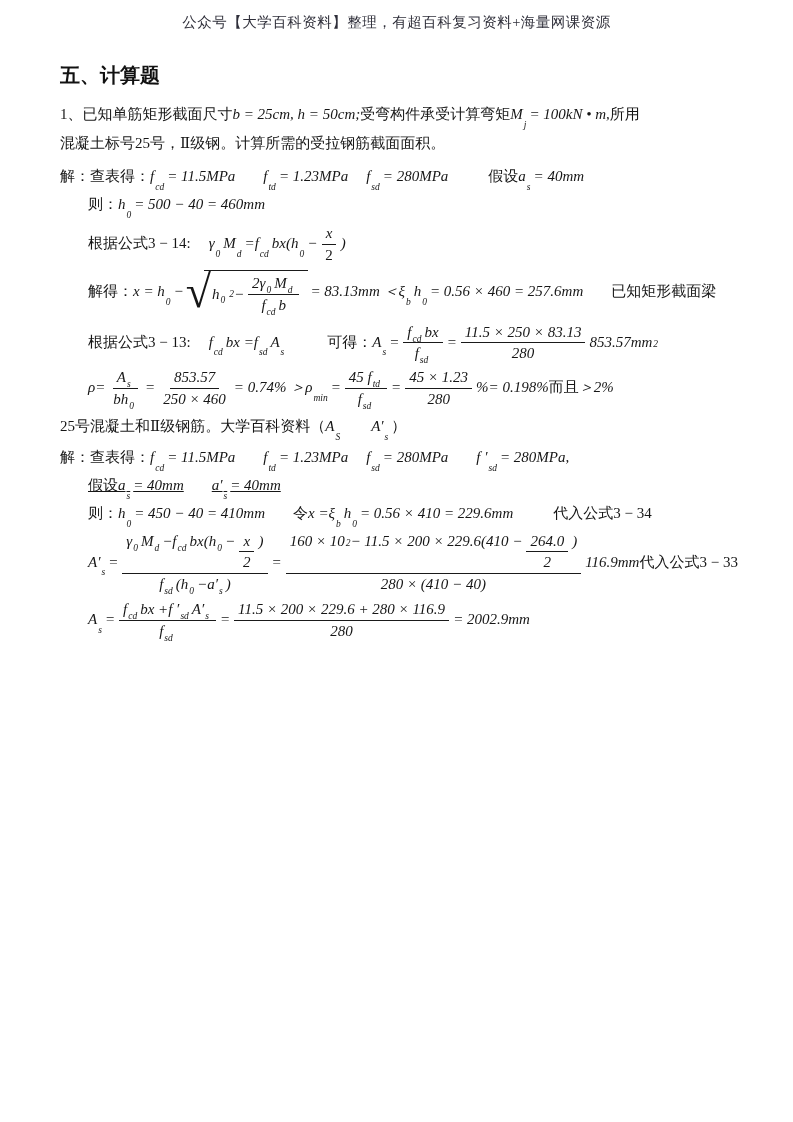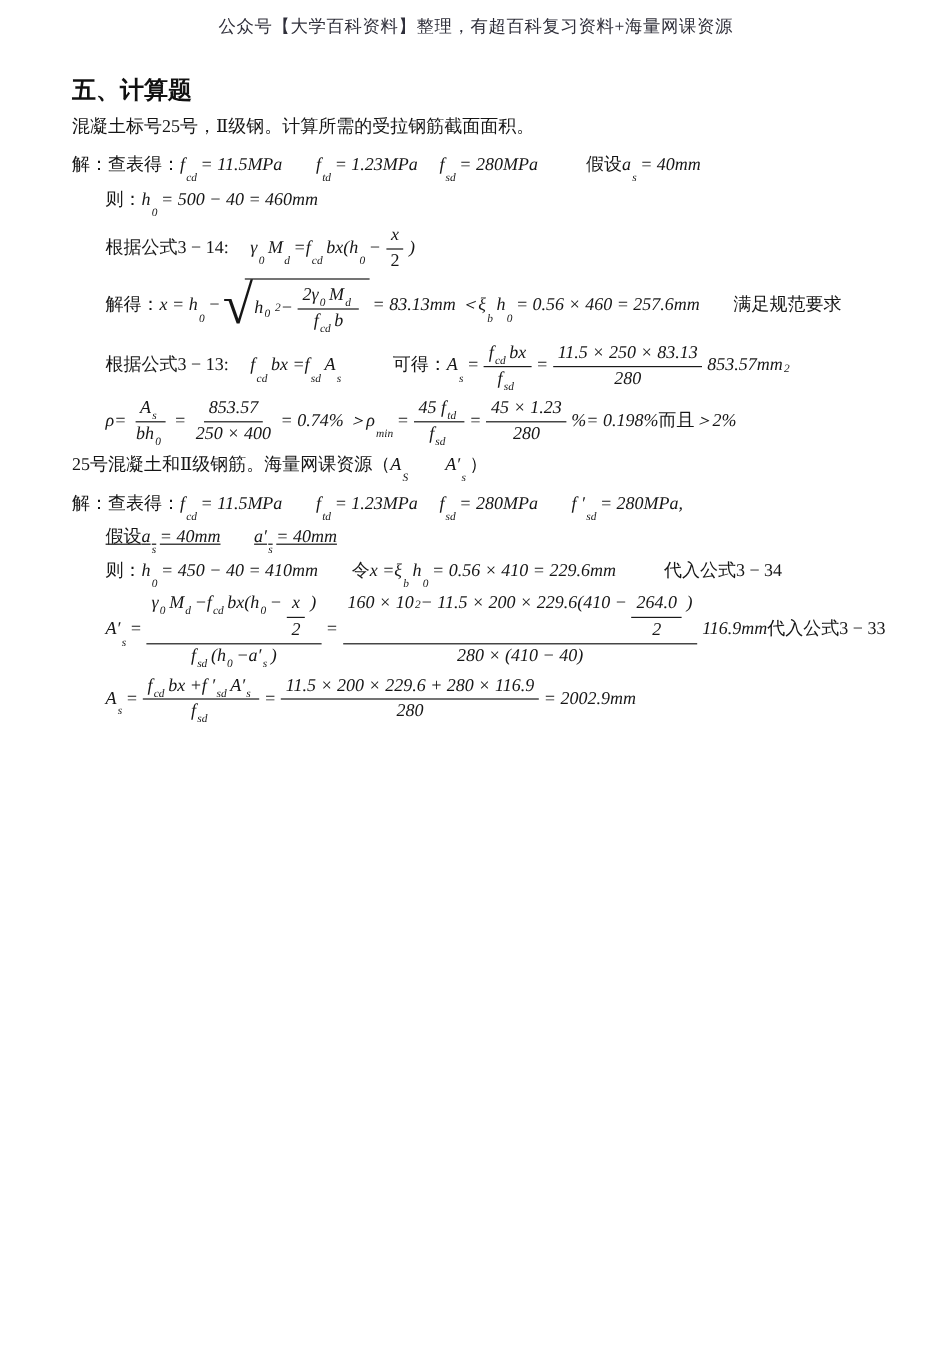--- a/index.html
+++ b/index.html
@@ -45,20 +45,21 @@
 <body>
 
 <div class="page">
 
   <div class="wm">公众号【大学百科资料】整理，有超百科复习资料+海量网课资源</div>
 
   <div class="content">
 
     <div class="title">五、计算题</div>
 
+    <div class="ln l-p1s1"><span class="cn">1、已知单筋矩形截面尺寸</span><span class="m">b = 25cm, h = 50cm;</span><span class="cn">受弯构件承受计算弯矩</span><span class="m">M</span><sub class="s">j</sub><span class="m">= 100kN • m,</span><span class="cn">所用</span></div>
     <div class="ln l-p1s2"><span class="cn">混凝土标号25号，Ⅱ级钢。计算所需的受拉钢筋截面面积。</span></div>
 
     <div class="ln l-p1lookup"><span class="cn">解：查表得：</span><span class="m">f</span><sub class="s">cd</sub><span class="m">= 11.5MPa</span><span class="g28"></span><span class="m">f</span><sub class="s">td</sub><span class="m">= 1.23MPa</span><span class="g18"></span><span class="m">f</span><sub class="s">sd</sub><span class="m">= 280MPa</span><span class="g40"></span><span class="cn">假设</span><span class="m">a</span><sub class="s">s</sub><span class="m">= 40mm</span></div>
 
     <div class="ln ind l-p1h0"><span class="cn">则：</span><span class="m">h</span><sub class="s">0</sub><span class="m">= 500 − 40 = 460mm</span></div>
 
     <div class="ln ind l-p1e314"><span class="cn">根据公式3 − 14:</span><span class="g18"></span><span class="m">γ</span><sub class="s">0</sub><span class="m">M</span><sub class="s">d</sub><span class="m">=</span><span class="m">f</span><sub class="s">cd</sub><span class="m">bx(</span><span class="m">h</span><sub class="s">0</sub><span class="m">−</span><span class="frac">
           <span class="fn m">x</span>
           <span class="fd">2</span>
         </span><span class="m">)</span></div>
@@ -77,21 +78,21 @@
                 <span class="m">M</span>
                 <sub class="s">d</sub>
               </span>
               <span class="fd">
                 <span class="m">f</span>
                 <sub class="s">cd</sub>
                 <span class="m">b</span>
               </span>
             </span>
           </span>
-        </span><span class="m">= 83.13mm ＜</span><span class="m">ξ</span><sub class="s">b</sub><span class="m">h</span><sub class="s">0</sub><span class="m">= 0.56 × 460 = 257.6mm</span><span class="g28"></span><span class="cn">满足规范要求</span></div>
+        </span><span class="m">= 83.13mm ＜</span><span class="m">ξ</span><sub class="s">b</sub><span class="m">h</span><sub class="s">0</sub><span class="m">= 0.56 × 460 = 257.6mm</span><span class="g28"></span><span class="cn">已知矩形截面梁</span></div>
 
     <div class="ln ind l-p1e313"><span class="cn">根据公式3 − 13:</span><span class="g18"></span><span class="m">f</span><sub class="s">cd</sub><span class="m">bx =</span><span class="m">f</span><sub class="s">sd</sub><span class="m">A</span><sub class="s">s</sub><span class="g40"></span><span class="cn">可得：</span><span class="m">A</span><sub class="s">s</sub><span class="m">=</span><span class="frac">
           <span class="fn">
             <span class="m">f</span>
             <sub class="s">cd</sub>
             <span class="m">bx</span>
           </span>
           <span class="fd">
             <span class="m">f</span>
             <sub class="s">sd</sub>
@@ -105,37 +106,37 @@
           <span class="fn">
             <span class="m">A</span>
             <sub class="s">s</sub>
           </span>
           <span class="fd">
             <span class="m">bh</span>
             <sub class="s">0</sub>
           </span>
         </span><span class="m">=</span><span class="frac">
           <span class="fn m">853.57</span>
-          <span class="fd m">250 × 400</span>
+          <span class="fd m">250 × 460</span>
         </span><span class="m">= 0.74% ＞</span><span class="m">ρ</span><sub class="s">min</sub><span class="m">=</span><span class="frac">
           <span class="fn">
             <span class="m">45 f</span>
             <sub class="s">td</sub>
           </span>
           <span class="fd">
             <span class="m">f</span>
             <sub class="s">sd</sub>
           </span>
         </span><span class="m">=</span><span class="frac">
           <span class="fn m">45 × 1.23</span>
           <span class="fd m">280</span>
         </span><span class="m">%</span><span class="m">= 0.198%</span><span class="cn">而且</span><span class="m">＞2%</span></div>
 
 
-    <div class="ln l-p2s2"><span class="cn">25号混凝土和Ⅱ级钢筋。海量网课资源（</span><span class="m">A</span><sub class="s">S</sub><span class="g28"></span><span class="m">A′</span><sub class="s">s</sub><span class="cn">）</span></div>
+    <div class="ln l-p2s2"><span class="cn">25号混凝土和Ⅱ级钢筋。大学百科资料（</span><span class="m">A</span><sub class="s">S</sub><span class="g28"></span><span class="m">A′</span><sub class="s">s</sub><span class="cn">）</span></div>
 
     <div class="ln l-p2lookup"><span class="cn">解：查表得：</span><span class="m">f</span><sub class="s">cd</sub><span class="m">= 11.5MPa</span><span class="g28"></span><span class="m">f</span><sub class="s">td</sub><span class="m">= 1.23MPa</span><span class="g18"></span><span class="m">f</span><sub class="s">sd</sub><span class="m">= 280MPa</span><span class="g28"></span><span class="m">f ′</span><sub class="s">sd</sub><span class="m">= 280MPa,</span></div>
 
     <div class="ln ind l-p2assume"><span class="cn">假设</span><span class="m">a</span><sub class="s">s</sub><span class="m">= 40mm</span><span class="g28"></span><span class="m">a′</span><sub class="s">s</sub><span class="m">= 40mm</span></div>
 
     <div class="ln ind l-p2h0"><span class="cn">则：</span><span class="m">h</span><sub class="s">0</sub><span class="m">= 450 − 40 = 410mm</span><span class="g28"></span><span class="cn">令</span><span class="m">x =</span><span class="m">ξ</span><sub class="s">b</sub><span class="m">h</span><sub class="s">0</sub><span class="m">= 0.56 × 410 = 229.6mm</span><span class="g40"></span><span class="cn">代入公式3 − 34</span></div>
 
     <div class="ln ind l-p2asp"><span class="m">A′</span><sub class="s">s</sub><span class="m">=</span><span class="frac">
           <span class="fn">
             <span class="m">γ</span>

